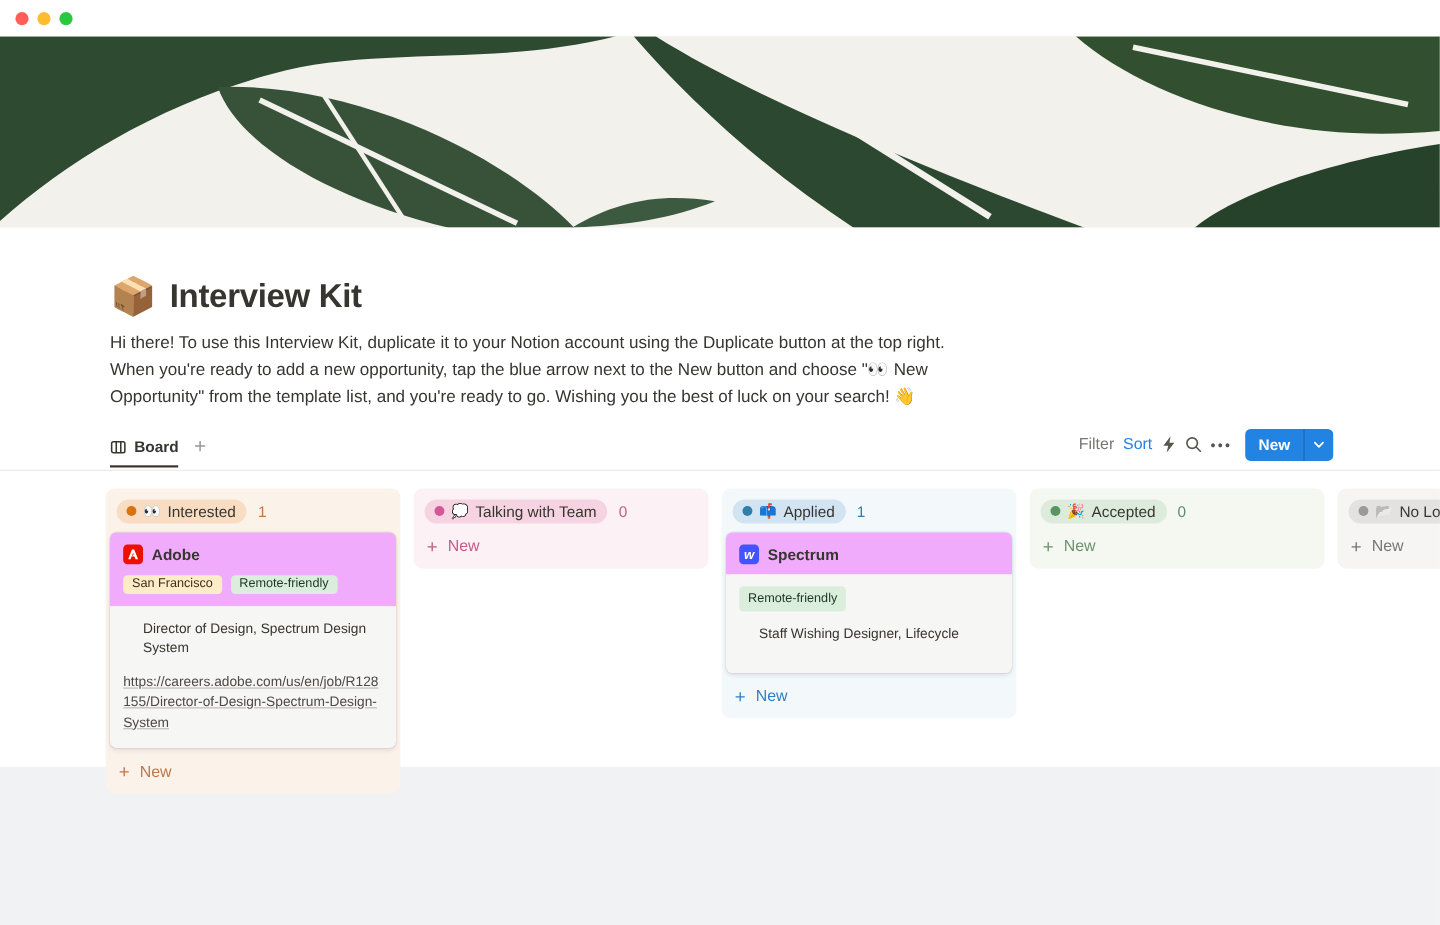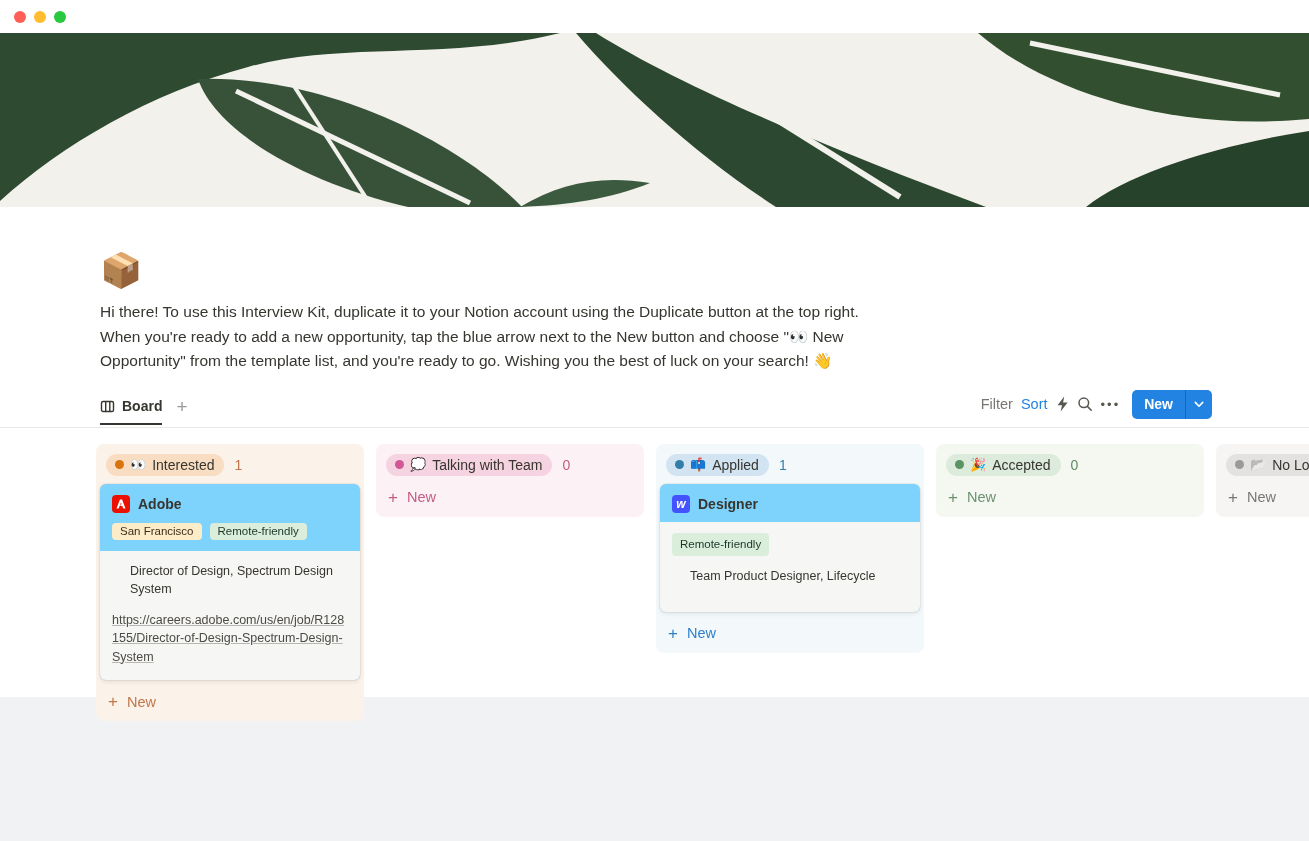--- a/index.html
+++ b/index.html
@@ -48,21 +48,21 @@
   .new-row { display:flex; align-items:center; gap:9px; padding:7px 8px; font-size:14.5px; cursor:pointer; border-radius:4px; }
   .new-row .plus { font-size:17px; line-height:1; }
   
   .col-0 { background:#fbf2ea; } .col-0 .dot{background:#d9730d;} .col-0 .pill{background:#f8ddc3;} .col-0 .count{color:#c0774a;} .col-0 .new-row{color:#c0774a;}
   .col-1 { background:#fcf1f5; } .col-1 .dot{background:#d15796;} .col-1 .pill{background:#f6d3e1;} .col-1 .count{color:#c25d85;} .col-1 .new-row{color:#c25d85;}
   .col-2 { background:#f3f8fb; } .col-2 .dot{background:#337ea9;} .col-2 .pill{background:#d2e4f2;} .col-2 .count{color:#337ea9;} .col-2 .new-row{color:#2e81c8;}
   .col-3 { background:#f4f8f1; } .col-3 .dot{background:#5b9364;} .col-3 .pill{background:#dcebdc;} .col-3 .count{color:#5d8c63;} .col-3 .new-row{color:#6d9271;}
   .col-4 { background:#f6f5f3; } .col-4 .dot{background:#9b9a97;} .col-4 .pill{background:#e3e2e0;} .col-4 .count{color:#787774;} .col-4 .new-row{color:#787774;}
   .emoji-gray { filter:grayscale(1) brightness(1.04); }
   
-  .card { background:#7dd3fc; border-radius:6px; box-shadow:0 0 0 1px rgba(15,15,15,0.05), 0 2px 4px rgba(15,15,15,0.08); overflow:hidden; margin:2px 0 6px; cursor:pointer; }
+  .card { background:#f0abfc; border-radius:6px; box-shadow:0 0 0 1px rgba(15,15,15,0.05), 0 2px 4px rgba(15,15,15,0.08); overflow:hidden; margin:2px 0 6px; cursor:pointer; }
   .card-head { display:flex; align-items:center; gap:8px; padding:11px 12px 9px; font-size:14px; font-weight:700; }
   .logo { width:18px; height:18px; border-radius:4px; display:flex; align-items:center; justify-content:center; flex:0 0 auto; }
   .logo.adobe { background:#eb1000; }
   .logo.webflow { background:#4353ff; color:#fff; font-weight:700; font-size:12px; font-style:italic; }
   .card-tags { display:flex; gap:8px; padding:1px 12px 11px; }
   .tag { font-size:11.5px; padding:2.5px 8px; border-radius:4px; white-space:nowrap; }
   .tag-yellow { background:#fdecc8; color:#402c1b; }
   .tag-green { background:#dbeddb; color:#1c3829; }
   .card-content { background:#f6f6f4; padding:11px 12px 14px; font-size:12.5px; line-height:18.5px; color:#37352f; }
   .card-content .role { margin-bottom:12px;margin-left:18px; }
@@ -96,20 +96,21 @@
       <path d="M1030 10 L1280 62" stroke="#f3f1eb" stroke-width="5" fill="none"></path>
       <path d="M1309 98 C1218 112 1128 140 1086 174 L1309 174 Z" fill="#27422a"></path>
       <path d="M520 174 C560 150 600 142 650 150 C610 166 570 172 520 174 Z" fill="#3c5a40"></path>
     </svg>
   </div>
 
   <div class="page">
     <div class="page-inner">
       <div class="title-row">
         <span class="page-icon">📦</span>
+        <h1 class="page-title">Interview Kit</h1>
       </div>
       <p class="desc">Hi there! To use this Interview Kit, duplicate it to your Notion account using the Duplicate button at the top right. When you're ready to add a new opportunity, tap the blue arrow next to the New button and choose "👀 New Opportunity" from the template list, and you're ready to go. Wishing you the best of luck on your search! 👋</p>
     </div>
 
     <div class="toolbar-row">
       <div class="tabs">
         <div class="tab">
           <svg width="15" height="15" viewBox="0 0 15 15">
             <rect x="1.5" y="2.5" width="12" height="10" rx="1.6" fill="none" stroke="#37352f" stroke-width="1.4"></rect>
             <line x1="5.7" y1="2.5" x2="5.7" y2="12.5" stroke="#37352f" stroke-width="1.4"></line>
@@ -204,27 +205,27 @@
               <span class="dot"></span>
               <span class="emoji">📫</span>
               <span>Applied</span>
             </span>
             <span class="count">1</span>
           </div>
 
           <div class="card">
             <div class="card-head">
               <span class="logo webflow">w</span>
-              <span>Designer</span>
+              <span>Spectrum</span>
             </div>
             <div class="card-content">
               <div class="inline-tag">
                 <span class="tag tag-green">Remote-friendly</span>
               </div>
-              <p class="role">Team Product Designer, Lifecycle</p>
+              <p class="role">Staff Wishing Designer, Lifecycle</p>
             </div>
           </div>
 
           <div class="new-row">
             <span class="plus">+</span>
             <span>New</span>
           </div>
         </div>
 
         <div class="column col-3">

